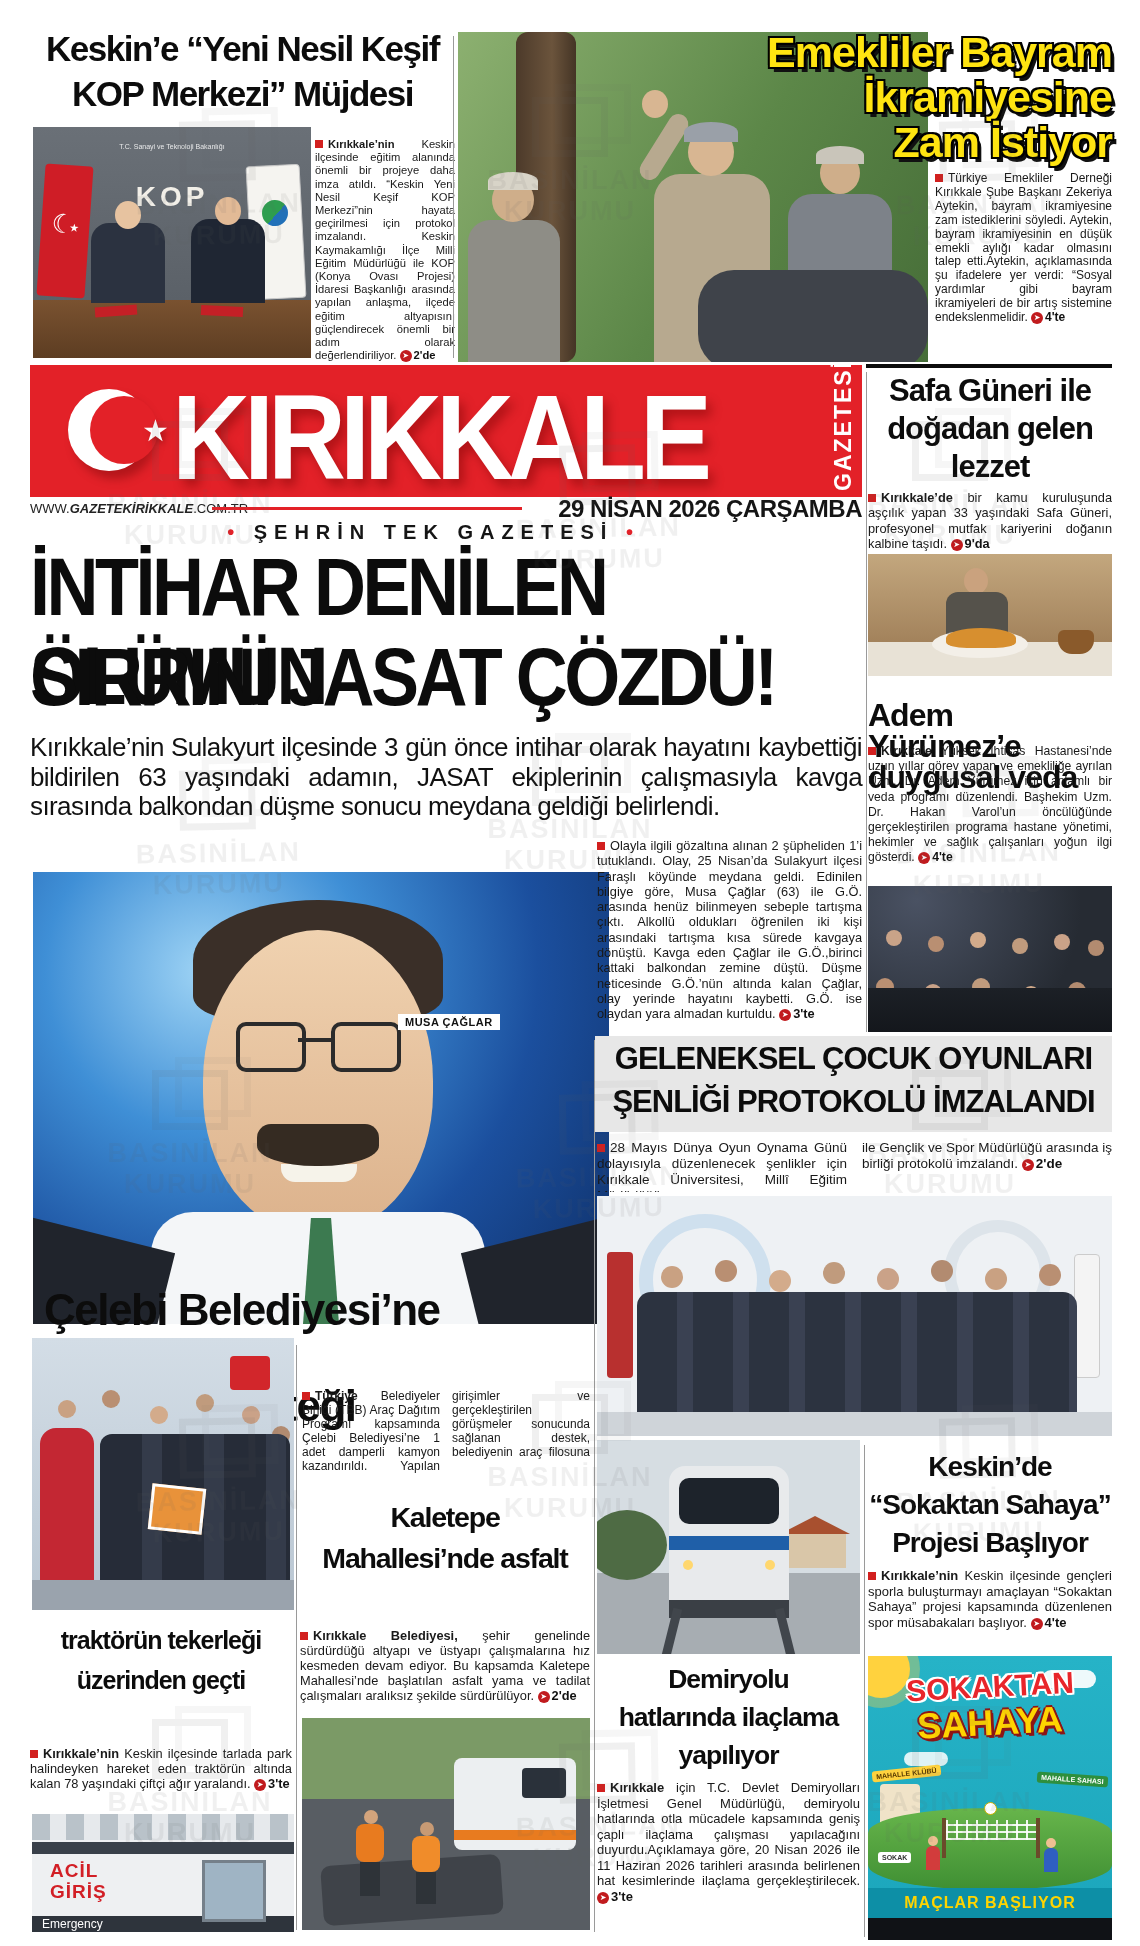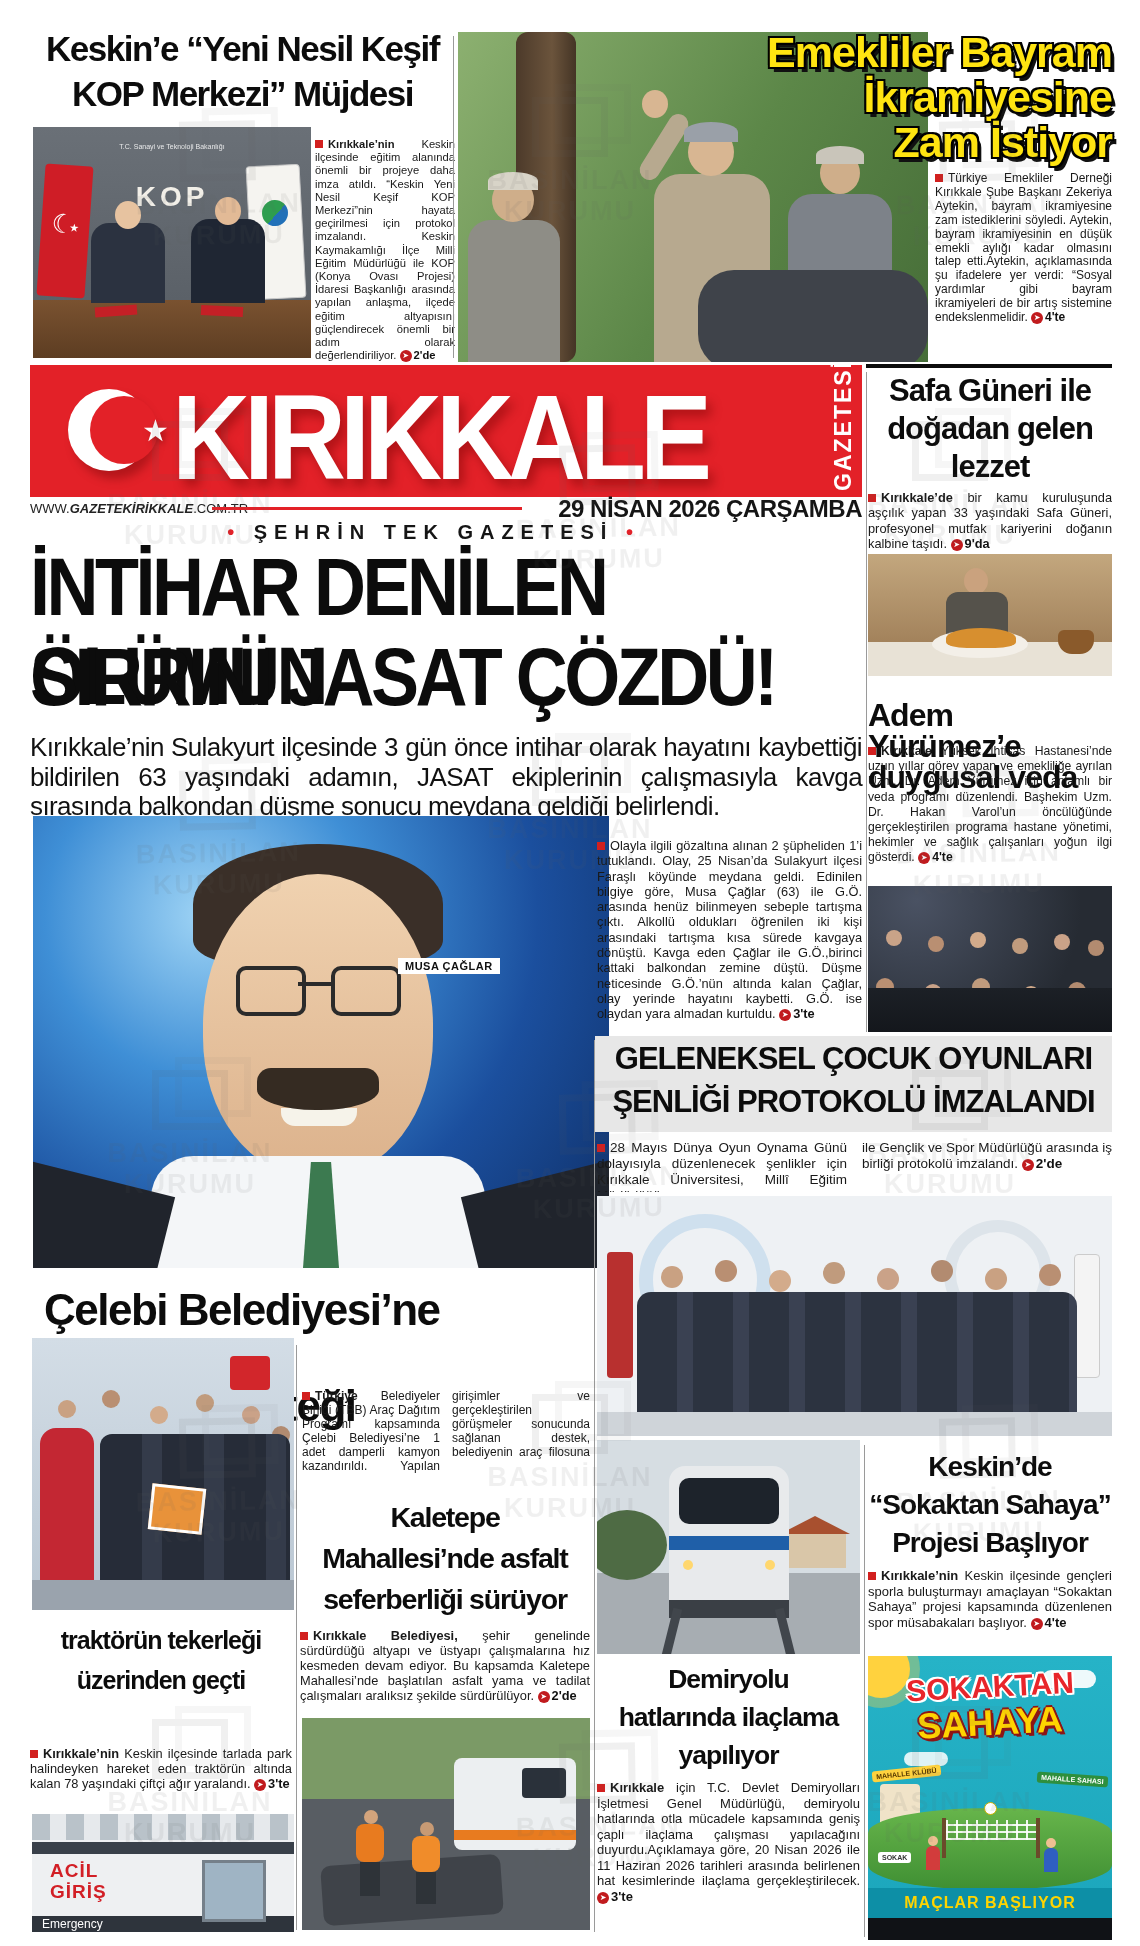--- a/index.html
+++ b/index.html
@@ -107,21 +107,21 @@
   <div class="abs" style="left:80px;top:521px;width:560px;text-align:right;font-size:20px;font-weight:700;letter-spacing:7px;color:#151515;">
     <span style="color:#e32128;">•</span>
     <span>ŞEHRİN TEK GAZETESİ</span>
     <span style="color:#e32128;">•</span>
   </div>
 
   <div class="hl" style="left:30px;top:542px;width:832px;font-size:72px;line-height:80px;letter-spacing:-3.5px;transform:scaleY(1.12);transform-origin:top left;">İNTİHAR DENİLEN ÖLÜMÜN</div>
   <div class="hl" style="left:30px;top:632px;width:832px;font-size:72px;line-height:80px;letter-spacing:-3.5px;transform:scaleY(1.12);transform-origin:top left;">SIRRINI JASAT ÇÖZDÜ!</div>
   <div class="abs" style="left:30px;top:733px;width:832px;font-size:26px;line-height:29.5px;letter-spacing:-0.6px;text-align:justify;color:#111;">Kırıkkale’nin Sulakyurt ilçesinde 3 gün önce intihar olarak hayatını kaybettiği bildirilen 63 yaşındaki adamın, JASAT ekiplerinin çalışmasıyla kavga sırasında balkondan düşme sonucu meydana geldiği belirlendi.</div>
 
-  <div class="ph" style="left:33px;top:816px;width:576px;height:452px;background:radial-gradient(circle at 30% 22%,#9fd4f5 0%,#3f8fd6 30%,#1b4f9e 62%,#0e2d63 100%);">
+  <div class="ph" style="left:33px;top:872px;width:576px;height:452px;background:radial-gradient(circle at 30% 22%,#9fd4f5 0%,#3f8fd6 30%,#1b4f9e 62%,#0e2d63 100%);">
     <div class="abs" style="left:160px;top:28px;width:250px;height:120px;background:#3a2f28;border-radius:50% 50% 20% 20%;"></div>
     <div class="abs" style="left:170px;top:58px;width:230px;height:302px;background:linear-gradient(#f0d2b0,#dcb28c);border-radius:50% 50% 46% 46%;"></div>
     <div class="abs" style="left:203px;top:150px;width:62px;height:42px;border:4px solid #2b2b2b;border-radius:10px;"></div>
     <div class="abs" style="left:298px;top:150px;width:62px;height:42px;border:4px solid #2b2b2b;border-radius:10px;"></div>
     <div class="abs" style="left:265px;top:166px;width:33px;height:4px;background:#2b2b2b;"></div>
     <div class="abs" style="left:248px;top:292px;width:76px;height:18px;background:#f6f3ea;border-radius:0 0 14px 14px;"></div>
     <div class="abs" style="left:224px;top:252px;width:122px;height:42px;background:#352b22;border-radius:14px 14px 48% 48%;"></div>
     <div class="abs" style="left:118px;top:340px;width:334px;height:112px;background:#f4f6f8;border-radius:42px 42px 0 0;"></div>
     <div class="abs" style="left:270px;top:346px;width:36px;height:106px;background:#3c7a50;clip-path:polygon(22% 0,78% 0,100% 100%,0 100%);"></div>
     <div class="abs" style="left:-30px;top:360px;width:160px;height:120px;background:#20242c;transform:rotate(14deg);"></div>
@@ -208,21 +208,20 @@
     <div class="abs" style="left:0;bottom:0;width:100%;height:30px;background:#9aa3ad;"></div>
   </div>
   <div class="bodytx" style="left:302px;top:1390px;width:288px;height:96px;font-size:12px;line-height:13.9px;column-count:2;column-gap:12px;">
     <span class="sq"></span><span class="lead">Türkiye</span><span> Belediyeler Birliği (TBB) Araç Dağıtım Programı kapsamında Çelebi Belediyesi’ne 1 adet damperli kamyon kazandırıldı. Yapılan girişimler ve gerçekleştirilen görüşmeler sonucunda sağlanan destek, belediyenin araç filosuna önemli bir katkı olarak kayıtlara geçti.</span>
     
   </div>
 
   <div class="hl" style="left:300px;top:1497px;width:290px;text-align:center;font-size:28.5px;line-height:41px;letter-spacing:-1.2px;">
     <div>Kaletepe</div>
     <div>Mahallesi’nde asfalt</div>
-    <div>seferberliği sürüyor</div>
   </div>
   <div class="bodytx" style="left:300px;top:1628px;width:290px;height:86px;font-size:12.8px;line-height:15px;">
     <span class="sq"></span><span class="lead">Kırıkkale Belediyesi,</span><span> şehir genelinde sürdürdüğü altyapı ve üstyapı çalışmalarına hız kesmeden devam ediyor. Bu kapsamda Kaletepe Mahallesi’nde başlatılan asfalt yama ve tadilat çalışmaları aralıksız şekilde sürdürülüyor.</span>
     <span class="more"><span class="ic"></span><span>2'de</span></span>
   </div>
   <div class="ph" style="left:302px;top:1718px;width:288px;height:212px;background:linear-gradient(#7b9a66 0 38%,#585d63 38%);">
     <div class="abs" style="left:20px;bottom:10px;width:180px;height:60px;background:#3f4349;border-radius:10px;transform:rotate(-4deg);"></div>
     <div class="abs" style="right:14px;top:40px;width:122px;height:92px;background:#eceff1;border-radius:8px;"></div>
     <div class="abs" style="right:24px;top:50px;width:44px;height:30px;background:#2a313a;border-radius:4px;"></div>
     <div class="abs" style="right:14px;top:112px;width:122px;height:10px;background:#e87b1f;"></div>

